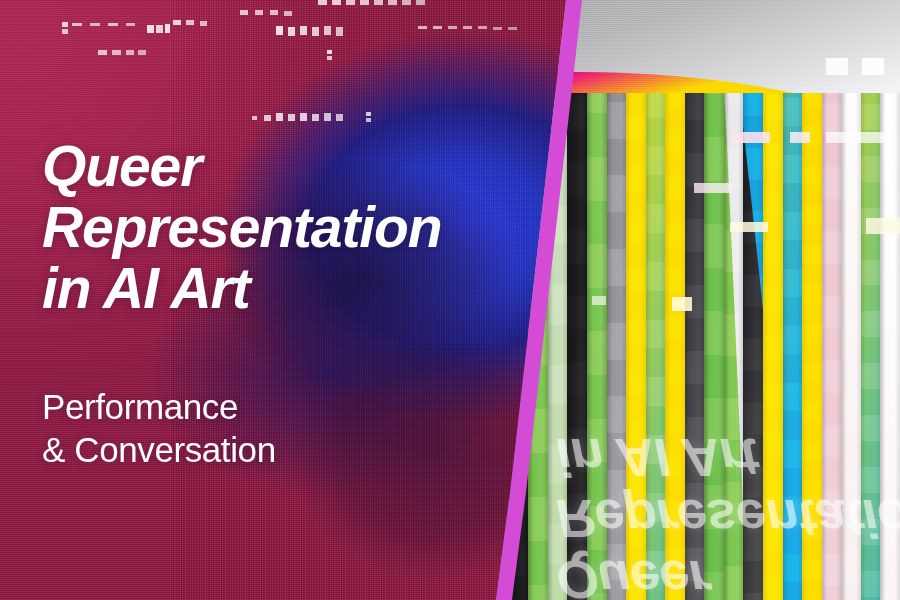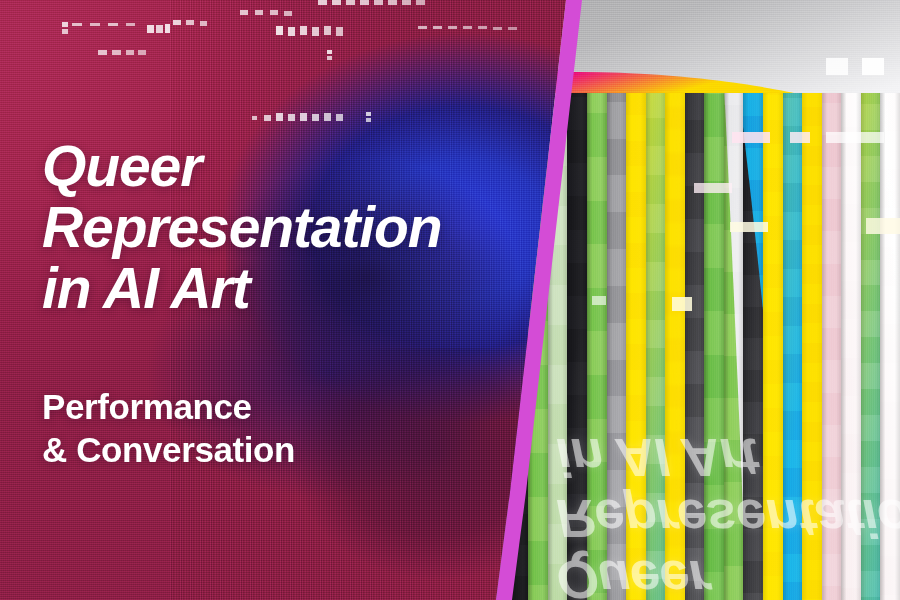--- a/index.html
+++ b/index.html
@@ -180,21 +180,21 @@
   #title {
     position:absolute; left:42px; top:136px;
     font-size:57px; font-weight:bold; font-style:italic;
     line-height:1.07; color:#fff;
     letter-spacing:-1.1px;
     white-space:pre-line;
     text-shadow:0 2px 10px rgba(20,0,30,.28);
   }
   #subtitle {
     position:absolute; left:42px; top:386px;
-    font-size:35px; font-weight:bold;
+    font-size:35px; font-weight:normal;
     line-height:1.22; color:#fff;
     letter-spacing:-0.4px;
     white-space:pre-line;
     text-shadow:0 2px 8px rgba(20,0,30,.25);
   }
 </style>
 </head>
 <body>
 
 <div id="stage">

